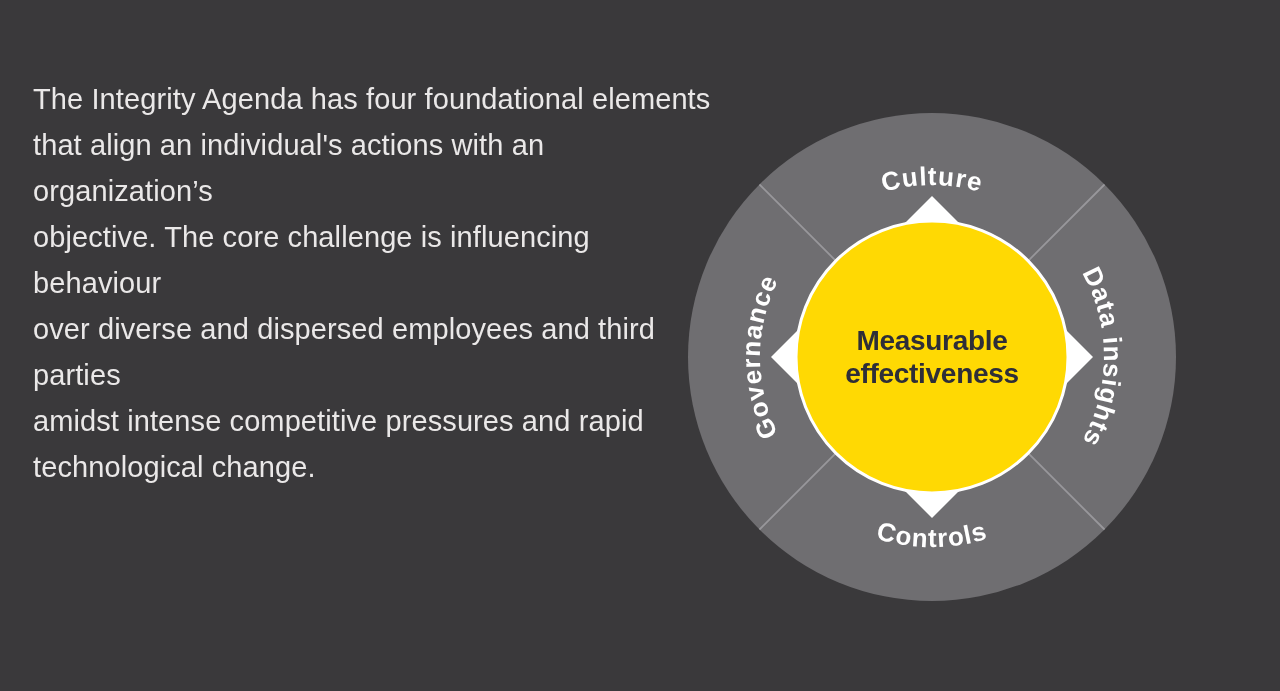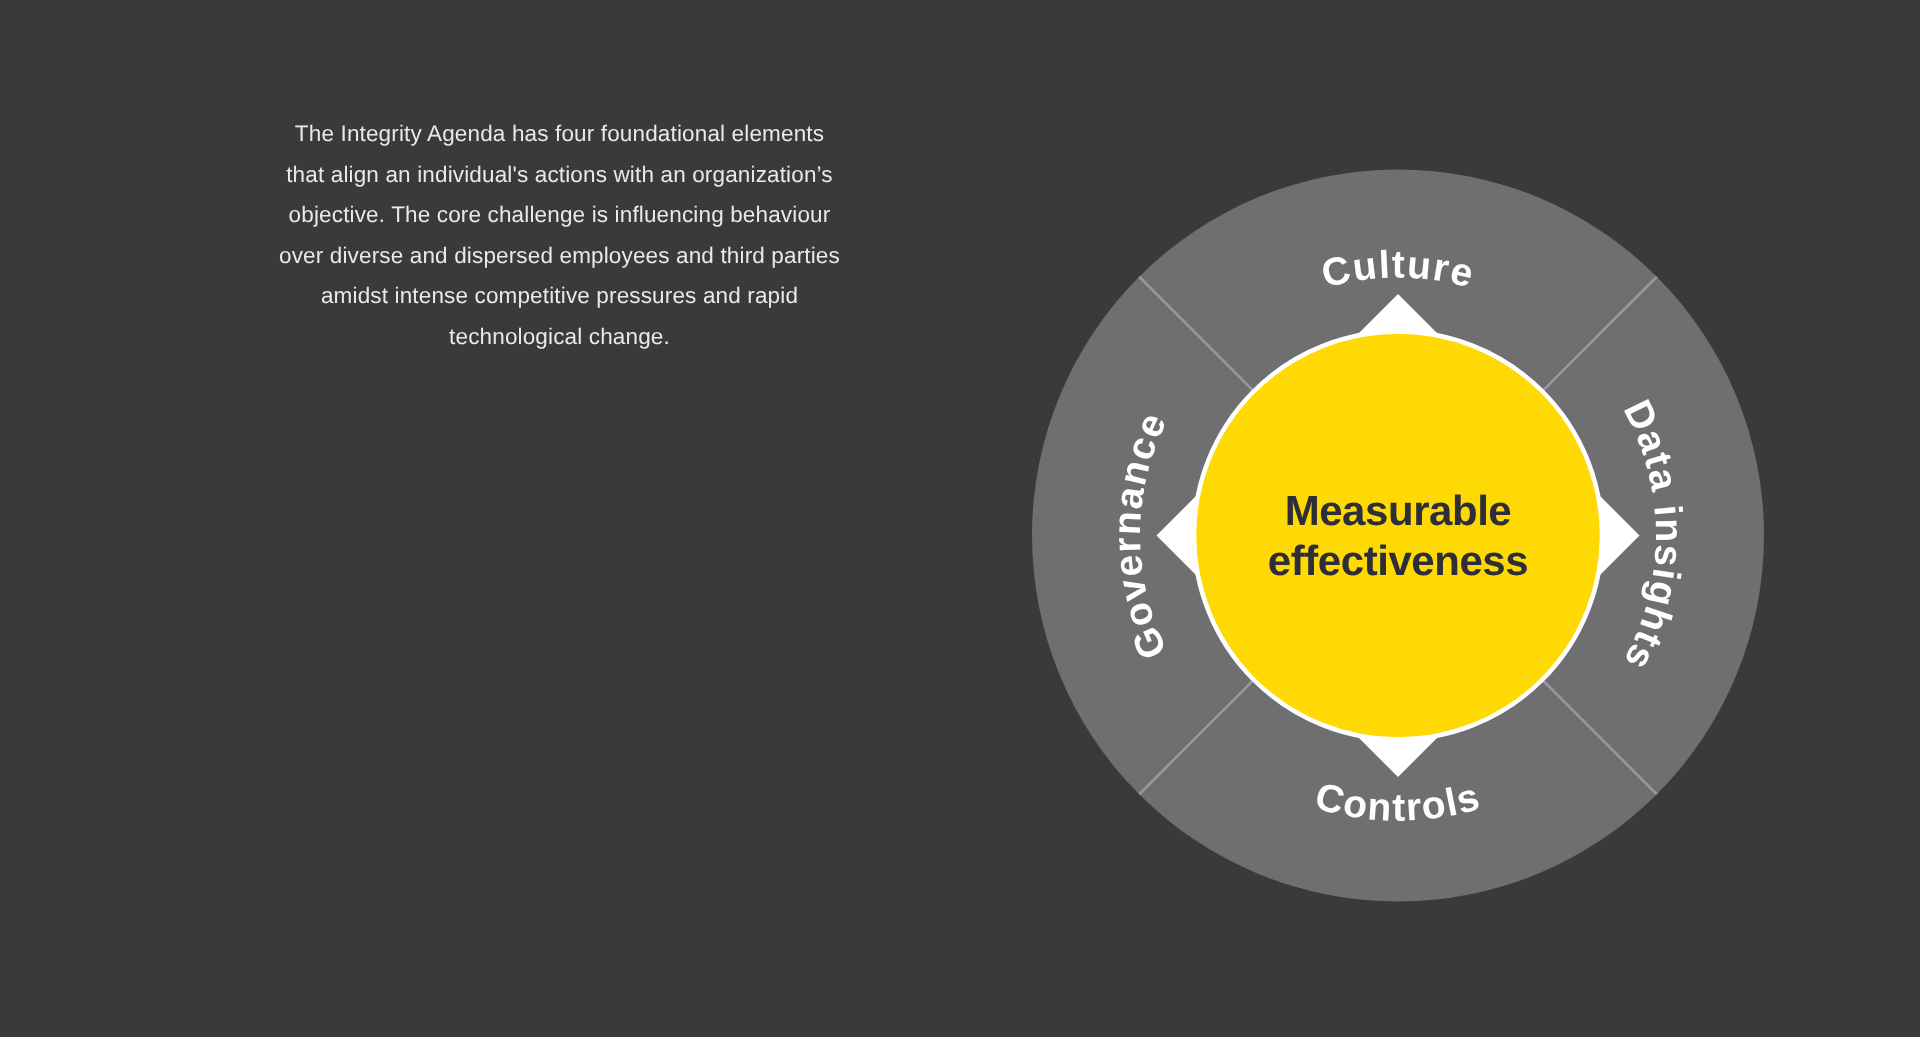--- a/index.html
+++ b/index.html
@@ -15,26 +15,25 @@
     position: relative;
     width: 1280px;
     height: 691px;
     background: #3A393B;
   }
   .intro {
     position: absolute;
     left: 33px;
     top: 76px;
     width: 680px;
-    font-size: 15px;
-    line-height: 27px;
+    font-size: 29px;
+    line-height: 46px;
     color: #EAE8E8;
     white-space: pre-line;
     letter-spacing: 0.1px;
-    text-align: center;
   }
   svg.diagram {
     position: absolute;
     left: 0;
     top: 0;
     width: 1280px;
     height: 691px;
   }
   .seg-label {
     font-family: "Liberation Sans", sans-serif;

